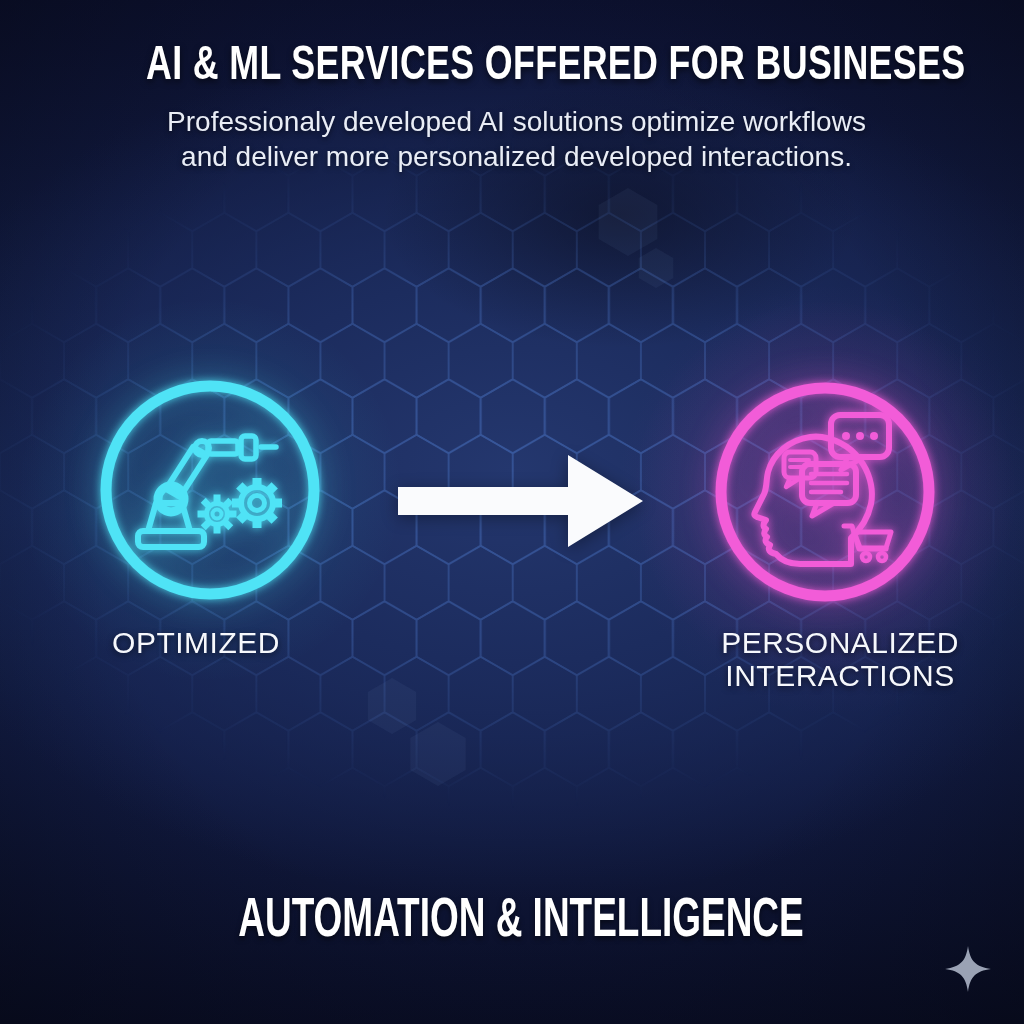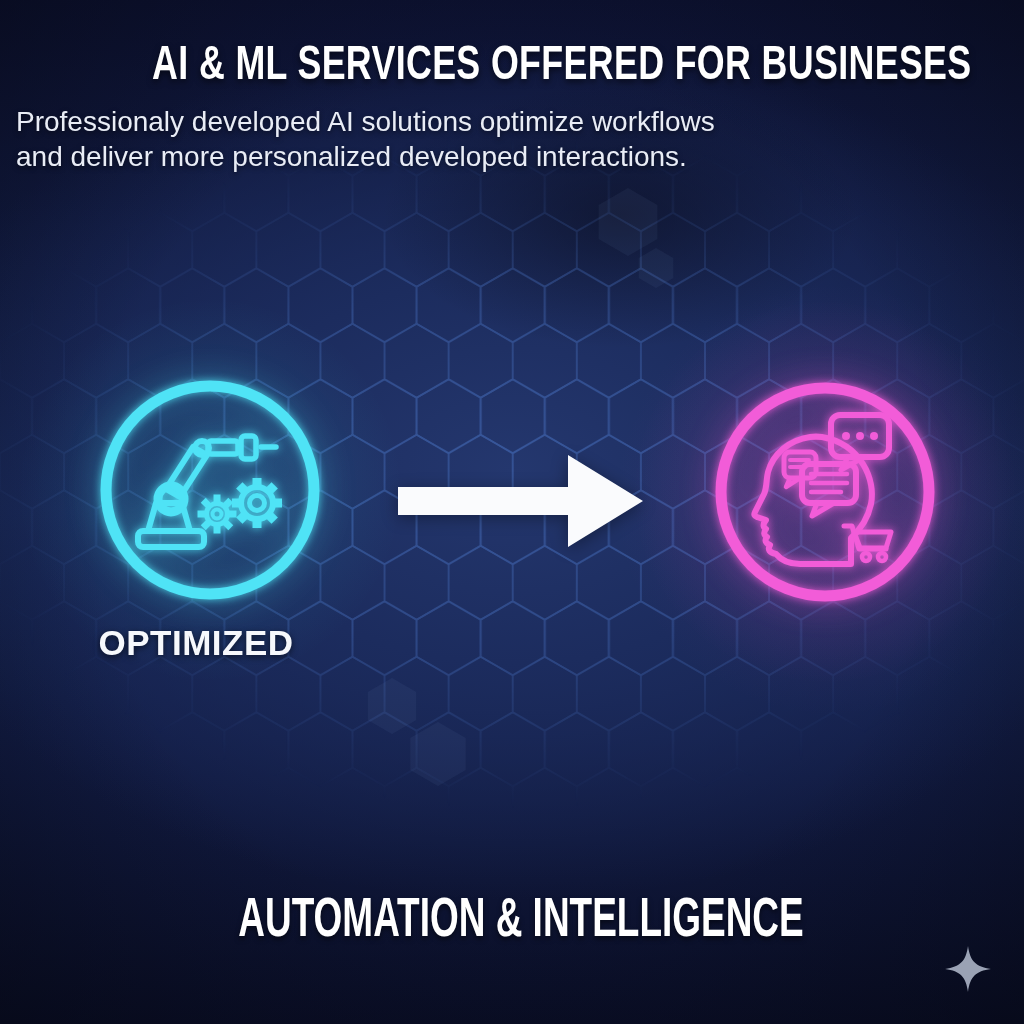--- a/index.html
+++ b/index.html
@@ -8,42 +8,42 @@
     font-family:"Liberation Sans",sans-serif;
     background:
       radial-gradient(340px 190px at 620px 215px, rgba(9,11,26,.55), rgba(9,11,26,0) 70%),
       radial-gradient(300px 300px at 832px 500px, rgba(125,62,155,.20), rgba(125,62,155,0) 72%),
       radial-gradient(640px 430px at 512px 470px, #24376e 0%, #1c2c5e 45%, rgba(27,42,92,0) 100%),
       linear-gradient(180deg,#0d1232 0%,#15214c 36%,#182857 50%,#121c44 72%,#0a0e26 100%);
   }
   .vignette{position:absolute;inset:0;pointer-events:none;
     background:radial-gradient(ellipse 760px 760px at 512px 500px, rgba(0,0,0,0) 55%, rgba(4,6,16,.55) 100%);}
   .hexgrid{position:absolute;left:0;top:0;}
-  .head{position:absolute;top:34px;left:16px;right:0;text-align:left;}
+  .head{position:absolute;top:34px;left:9px;right:0;text-align:center;}
   .title{
     margin:0;color:#ffffff;font-size:49px;font-weight:bold;letter-spacing:.5px;
     transform:scaleX(.73);transform-origin:50% 50%;white-space:nowrap;
     text-shadow:0 3px 7px rgba(0,0,0,.55);
   }
   .subtitle{
     margin:14px 0 0 0;color:#e9edf6;font-size:28px;line-height:35px;font-weight:normal;
     text-shadow:0 2px 5px rgba(0,0,0,.5);
   }
   .glow{position:absolute;width:400px;height:400px;border-radius:50%;pointer-events:none;}
   .glow-left{left:10px;top:290px;background:radial-gradient(circle, rgba(60,212,242,.17) 0%, rgba(60,212,242,0) 68%);}
   .glow-right{left:625px;top:292px;background:radial-gradient(circle, rgba(242,92,216,.19) 0%, rgba(242,92,216,0) 68%);}
   .node{position:absolute;width:230px;height:230px;}
   .node-left{left:95px;top:375px;}
   .node-right{left:710px;top:377px;}
   .neon-c{filter:drop-shadow(0 0 4px rgba(79,227,246,.85)) drop-shadow(0 0 16px rgba(79,227,246,.35));}
   .neon-p{filter:drop-shadow(0 0 4px rgba(242,92,216,.85)) drop-shadow(0 0 16px rgba(242,92,216,.35));}
   .arrow{position:absolute;left:398px;top:455px;filter:drop-shadow(0 3px 8px rgba(0,0,0,.35));}
   .node-label{
     position:absolute;top:626px;width:300px;text-align:center;color:#f6f8fc;
-    font-size:35px;font-weight:bold;line-height:33px;letter-spacing:.5px;
+    font-size:30px;font-weight:normal;line-height:33px;letter-spacing:.5px;
     text-shadow:0 2px 6px rgba(0,0,0,.6);
   }
   .label-left{left:46px;}
   .label-right{left:690px;}
   .footer{
     position:absolute;top:884px;left:0;right:0;margin:0;text-align:center;
     color:#ffffff;font-size:56px;font-weight:bold;white-space:nowrap;
     transform:translateX(9px) scaleX(.66);transform-origin:50% 50%;
     text-shadow:0 3px 7px rgba(0,0,0,.5);
   }
@@ -170,20 +170,21 @@
       </g>
 
       <path d="M134 149 L142 149 L149 172 L176 172" stroke-width="5"></path>
       <path d="M144 155 L181 155 L176 171 L150 171 Z" stroke-width="5"></path>
       <circle cx="156" cy="180" r="4" stroke-width="4.5"></circle>
       <circle cx="172" cy="180" r="4" stroke-width="4.5"></circle>
     </g>
   </svg>
 
   <div class="node-label label-left"><span>OPTIMIZED</span><br></div>
+  <div class="node-label label-right"><span>PERSONALIZED</span><br><span>INTERACTIONS</span></div>
 
   <p class="footer">AUTOMATION &amp; INTELLIGENCE</p>
 
   <svg class="sparkle" width="48" height="48" viewBox="0 0 44 44">
     <path d="M22 1 C24 15 29 20 43 22 C29 24 24 29 22 43 C20 29 15 24 1 22 C15 20 20 15 22 1 Z" fill="#9aa2b4"></path>
   </svg>
 
 </div>
 
 </body></html>

